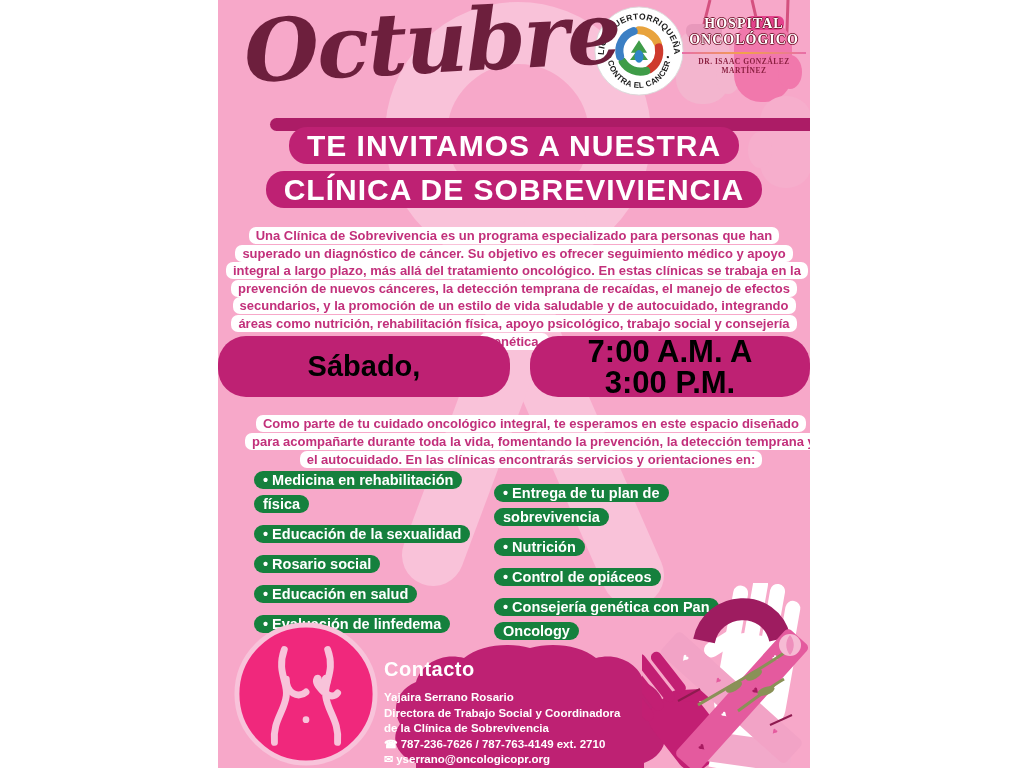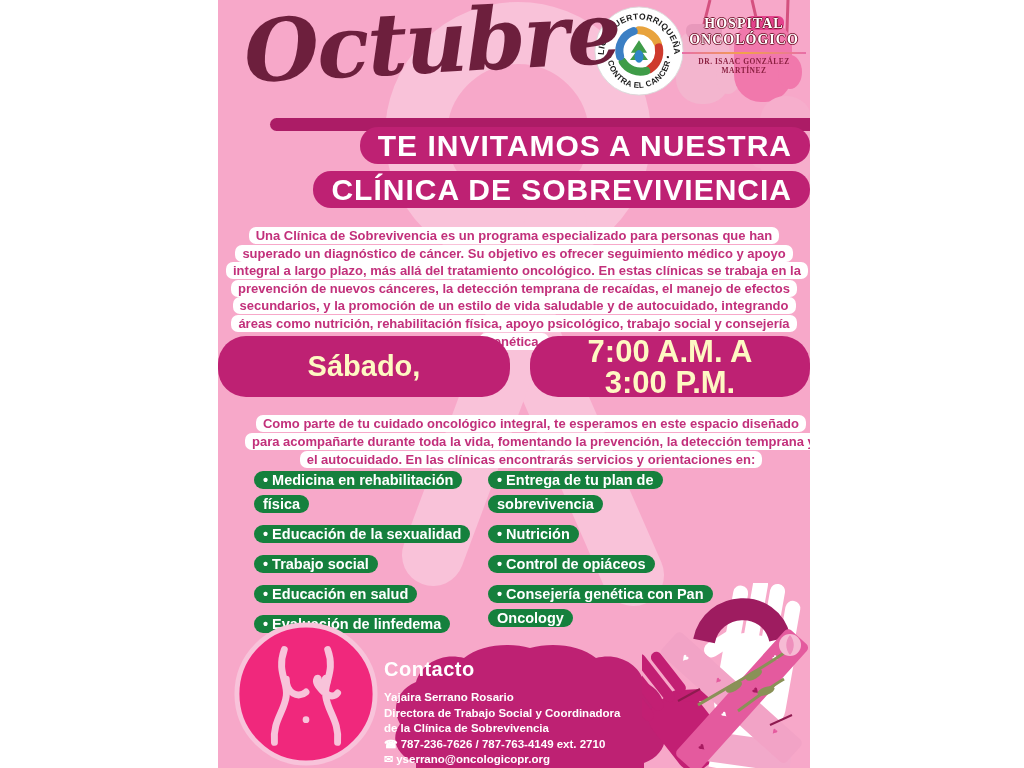--- a/index.html
+++ b/index.html
@@ -24,46 +24,46 @@
         letter-spacing:1px;color:#fff;line-height:1.15;
         text-shadow:-1px 0 #7A1D35,1px 0 #7A1D35,0 -1px #7A1D35,0 1px #7A1D35;}
   .hospital .h-sep{height:2px;margin:4px 2px 3px 2px;
         background:linear-gradient(90deg,#E86EA8,#F2A249,#E86EA8);}
   .hospital .h-sub{font-family:"Liberation Serif",serif;font-size:7.5px;font-weight:700;
         color:#8A2040;letter-spacing:.5px;}
 
   
   .topbar{position:absolute;left:52px;top:118px;right:0;height:13px;background:#AC1C66;
           border-radius:8px 0 0 8px;}
-  .title-wrap{position:absolute;left:0;top:126px;width:592px;text-align:right;}
+  .title-wrap{position:absolute;left:0;top:126px;width:592px;text-align:center;}
   .title-line{line-height:39px;}
   .title-line>span{background:#BE2173;color:#fff;font-weight:700;font-size:30px;
         letter-spacing:1px;padding:2px 18px;border-radius:18px;
         -webkit-box-decoration-break:clone;box-decoration-break:clone;}
 
   
   .para{position:absolute;text-align:center;color:#C2307B;font-weight:700;}
   .para .hl{background:#fff;padding:1px 7px;border-radius:7px;
         -webkit-box-decoration-break:clone;box-decoration-break:clone;}
   .para1{left:8px;top:214px;width:576px;font-size:13px;line-height:17.6px;}
   .para2{left:27px;top:402px;width:572px;font-size:13px;line-height:18px;}
 
   
   .pill{position:absolute;top:336px;height:61px;background:#BE2173;border-radius:28px;
-        color:#fef9c3;font-weight:700;text-align:center;display:flex;flex-direction:column;
+        color:#000000;font-weight:700;text-align:center;display:flex;flex-direction:column;
         justify-content:center;align-items:center;}
   .pill-date{left:0;width:292px;}
   .pill-time{left:312px;width:280px;}
   .pill .l1{font-size:29px;line-height:29px;}
   .pill .l2{font-size:31px;line-height:31px;}
 
   
   .svc{position:absolute;top:468px;margin:0;padding:0;list-style:none;}
   .svc-left{left:36px;width:236px;}
-  .svc-right{left:270px;width:262px;}
+  .svc-right{left:276px;width:262px;margin-top:13px;}
   .svc li{margin:0 0 6px 0;line-height:23px;}
   .svc li span{background:#15803d;color:#fff;font-weight:700;font-size:14.5px;
         padding:1px 9px;border-radius:11px;
         -webkit-box-decoration-break:clone;box-decoration-break:clone;}
   .svc li span::before{content:"\2022\00a0";}
 
   
   .breast{position:absolute;left:14px;top:620px;}
   .contact{position:absolute;left:166px;bottom:0;width:292px;height:126px;color:#fff;text-align:left;}
   .contact svg{position:absolute;inset:0;}
@@ -147,21 +147,21 @@
     <div class="pill pill-time">
       <div class="l2">7:00 A.M. A</div>
       <div class="l2">3:00 P.M.</div>
     </div>
 
     <p class="para para2"><span class="hl">Como parte de tu cuidado oncológico integral, te esperamos en este espacio diseñado para acompañarte durante toda la vida, fomentando la prevención, la detección temprana y el autocuidado. En las clínicas encontrarás servicios y orientaciones en:</span></p>
 
     <ul class="svc svc-left">
         <li><span>Medicina en rehabilitación física</span></li>
         <li><span>Educación de la sexualidad</span></li>
-        <li><span>Trabajo social</span></li>
+        <li><span>Rosario social</span></li>
         <li><span>Educación en salud</span></li>
         <li><span>Evaluación de linfedema</span></li>
         <li><span>Oncología</span></li>
       </ul>
     <ul class="svc svc-right">
         <li><span>Entrega de tu plan de sobrevivencia</span></li>
         <li><span>Nutrición</span></li>
         <li><span>Control de opiáceos</span></li>
         <li><span>Consejería genética con Pan Oncology</span></li>
       </ul>

